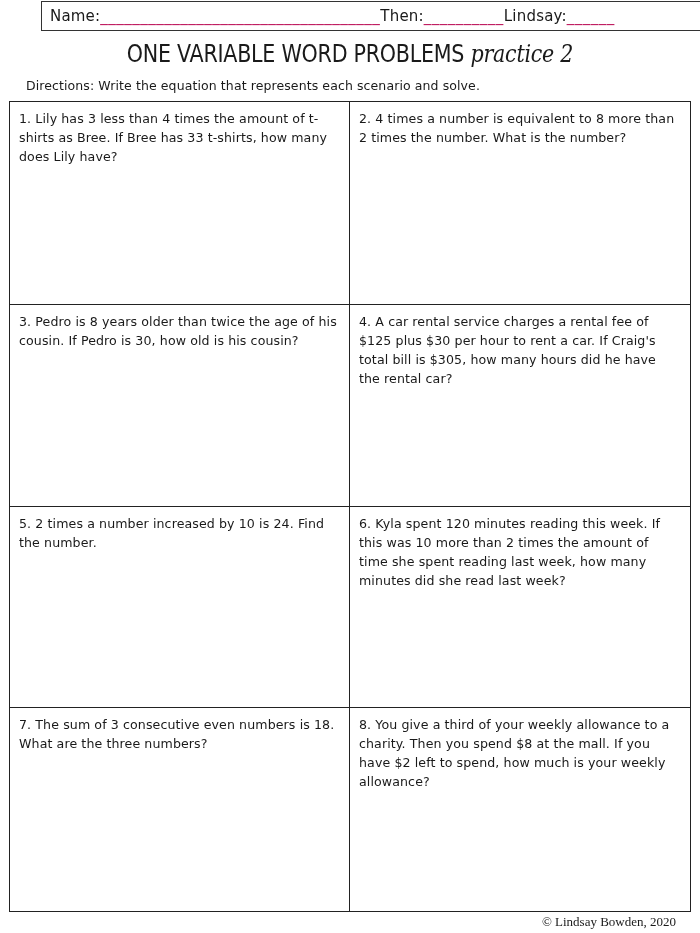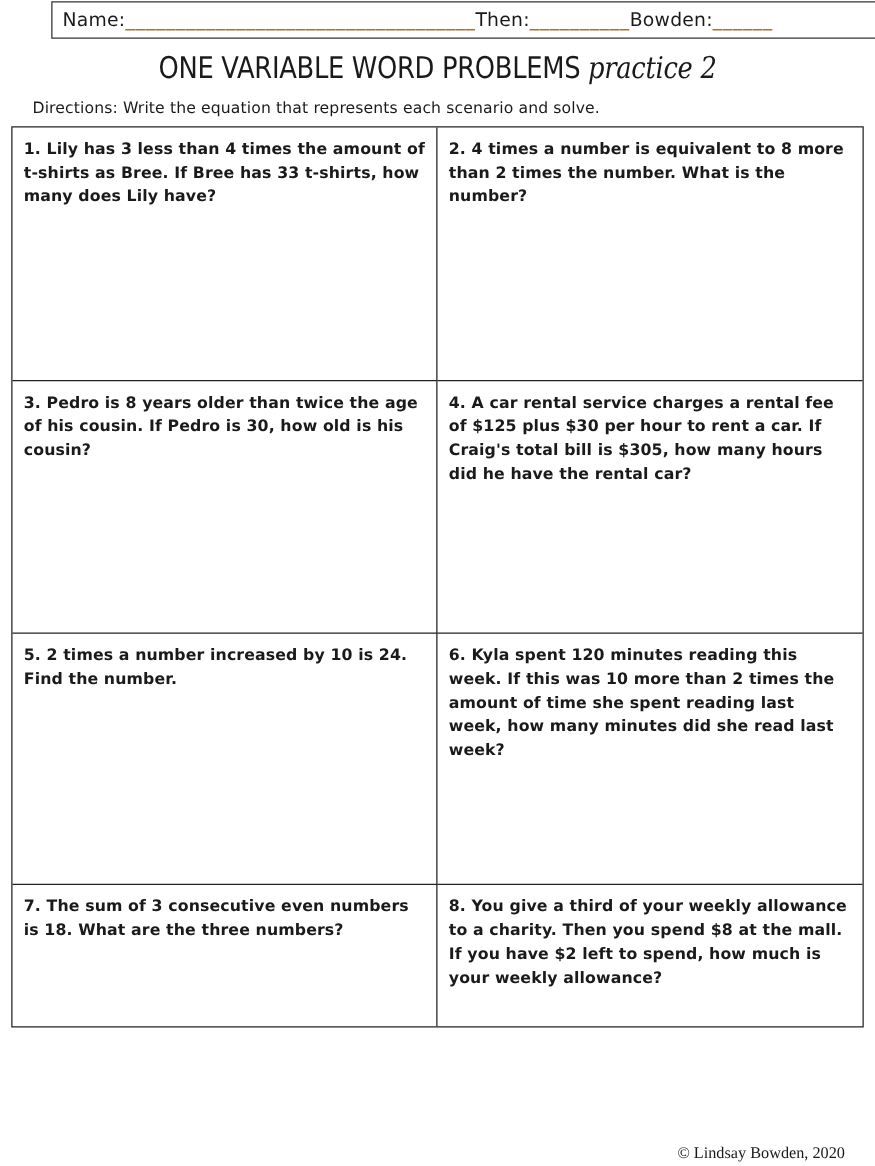--- a/index.html
+++ b/index.html
@@ -26,21 +26,21 @@
       display: flex;
       align-items: center;
       font-size: 15px;
       padding-left: 8px;
       white-space: nowrap;
       overflow: hidden;
       letter-spacing: 0.2px;
       margin-left: 40px;
     }
     .header-box .blank {
-      color: #a16207;
+      color: #be185d;
       letter-spacing: 0.5px;
     }
     .title {
       position: absolute;
       left: 0;
       top: 40px;
       width: 700px;
       text-align: center;
       font-size: 24px;
       letter-spacing: -0.3px;
@@ -59,27 +59,26 @@
       left: 26px;
       top: 78px;
       font-size: 12.5px;
       letter-spacing: 0.1px;
     }
     .grid {
       position: absolute;
       left: 9px;
       top: 101px;
       width: 682px;
-      height: 721px;
+      height: 811px;
       border: 1.8px solid #222;
       box-sizing: border-box;
       display: grid;
       grid-template-columns: 340px 1fr;
       grid-template-rows: 203px 202px 201px 1fr;
-      font-weight: bold;
     }
     .cell {
       box-sizing: border-box;
       padding: 7px 9px 0 9px;
       font-size: 12.6px;
       line-height: 19px;
       letter-spacing: 0.1px;
     }
     .cell.left {
       border-right: 1.5px solid #222;
@@ -96,21 +95,21 @@
     }
   </style>
 </head>
 <body>
 
 <div class="header-box">
   <span>Name:</span>
   <span class="blank">___________________________________</span>
   <span>Then:</span>
   <span class="blank">__________</span>
-  <span>Bowden:</span>
+  <span>Lindsay:</span>
   <span class="blank">______</span>
 </div>
 
 <div class="title"><span>ONE VARIABLE WORD PROBLEMS </span><span class="script">practice 2</span></div>
 
 <div class="directions">Directions: Write the equation that represents each scenario and solve.</div>
 
 <div class="grid">
   <div class="cell left row-sep">
     <span>1. Lily has 3 less than 4 times the amount of t-shirts as Bree. If Bree has 33 t-shirts, how many does Lily have?</span>

